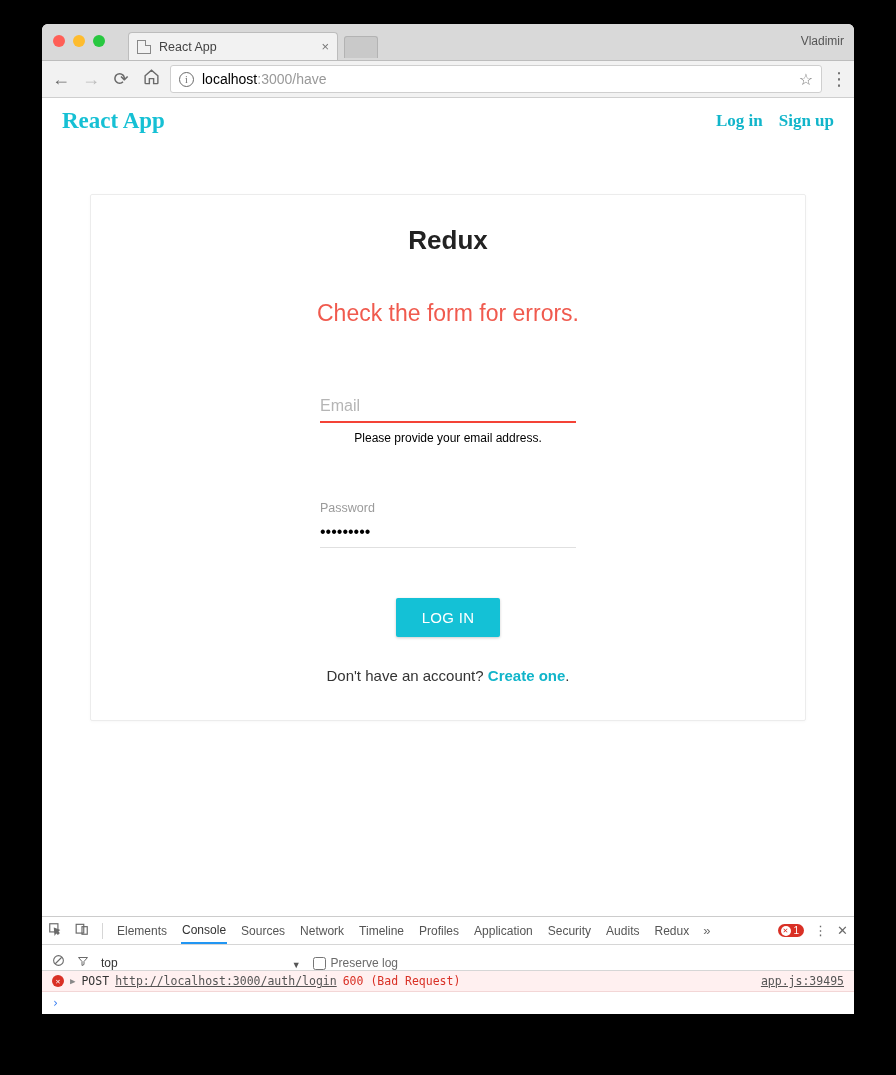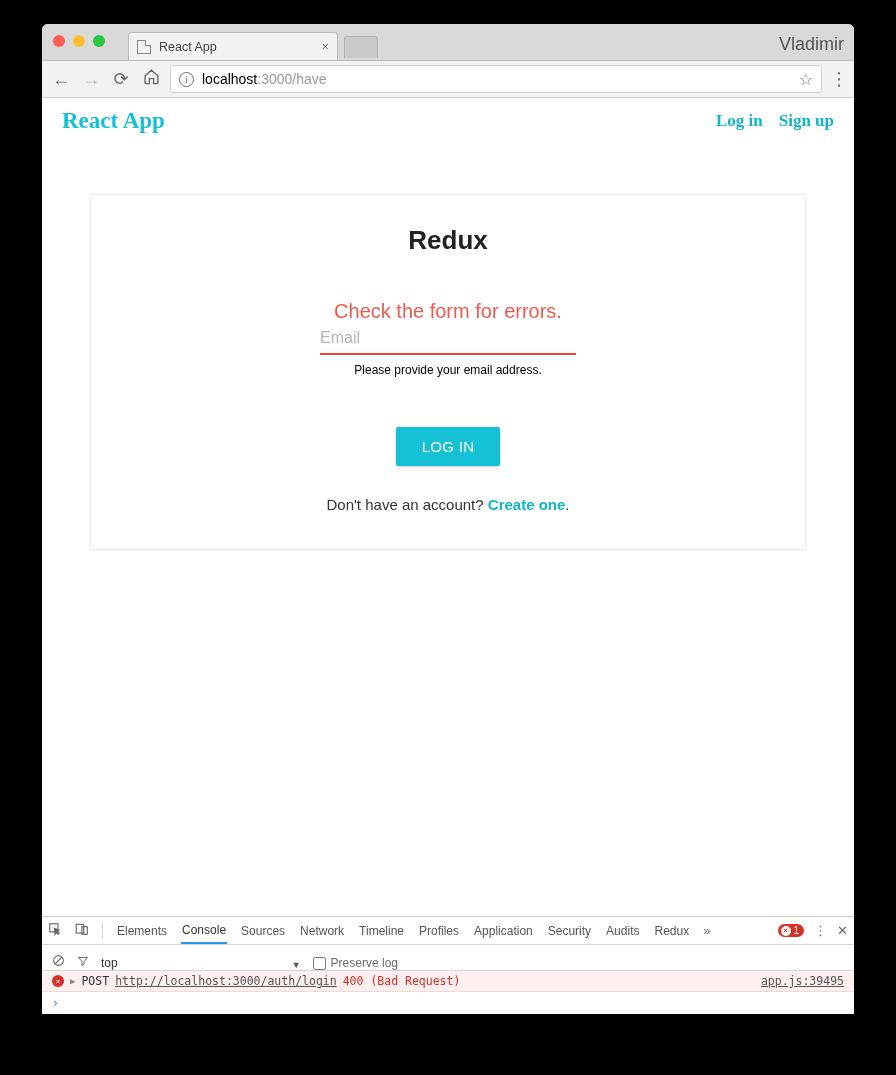--- a/index.html
+++ b/index.html
@@ -39,21 +39,21 @@
       gap: 8px;
     }
     .traffic-lights .dot { width: 12px; height: 12px; border-radius: 50%; }
     .dot.red { background: #ff5f57; }
     .dot.yellow { background: #febc2e; }
     .dot.green { background: #28c840; }
     .profile-name {
       position: absolute;
       right: 10px;
       top: 10px;
-      font-size: 18px;
+      font-size: 12px;
       color: #555;
     }
     .tabs {
       display: flex;
       align-items: flex-end;
       margin-left: 86px;
       height: 100%;
     }
     .tab {
       background: #f2f2f2;
@@ -187,21 +187,22 @@
       text-align: center;
     }
     .card h2 {
       font-size: 26px;
       font-weight: 700;
       color: #222;
       margin-bottom: 44px;
     }
     .form-error {
       color: #f05a4e;
-      font-size: 20px;
+      font-size: 23px;
+      margin-bottom: 64px;
     }
     .field {
       width: 256px;
       margin: 0 auto 56px auto;
       text-align: left;
       position: relative;
     }
     .field input {
       width: 100%;
       border: none;
@@ -370,20 +371,24 @@
 
     <div class="card">
       <h2>Redux</h2>
       <div class="form-error">Check the form for errors.</div>
 
       <div class="field error">
         <input type="text" placeholder="Email" style="">
         <div class="helper-error">Please provide your email address.</div>
       </div>
 
+      <div class="field">
+        <span class="float-label">Password</span>
+        <input type="text" value="•••••••••" style="">
+      </div>
 
       <button class="login-btn">LOG IN</button>
 
       <div class="signup-line">
         <span>Don't have an account? </span><span class="link">Create one</span><span>.</span>
       </div>
     </div>
 
     <div style="flex:1"></div>
 
@@ -443,21 +448,21 @@
           <input type="checkbox" style="">
           <span>Preserve log</span>
         </label>
       </div>
 
       <div class="dt-log">
         <span class="x-ico">✕</span>
         <span class="caret">▶</span>
         <span class="method">POST</span>
         <span class="url">http://localhost:3000/auth/login</span>
-        <span class="status">400 (Bad Request)</span>
+        <span class="status">600 (Bad Request)</span>
         <span class="src">app.js:39495</span>
       </div>
 
       <div class="dt-prompt">›</div>
     </div>
 
   </div>
 </div>
 
 </body></html>

